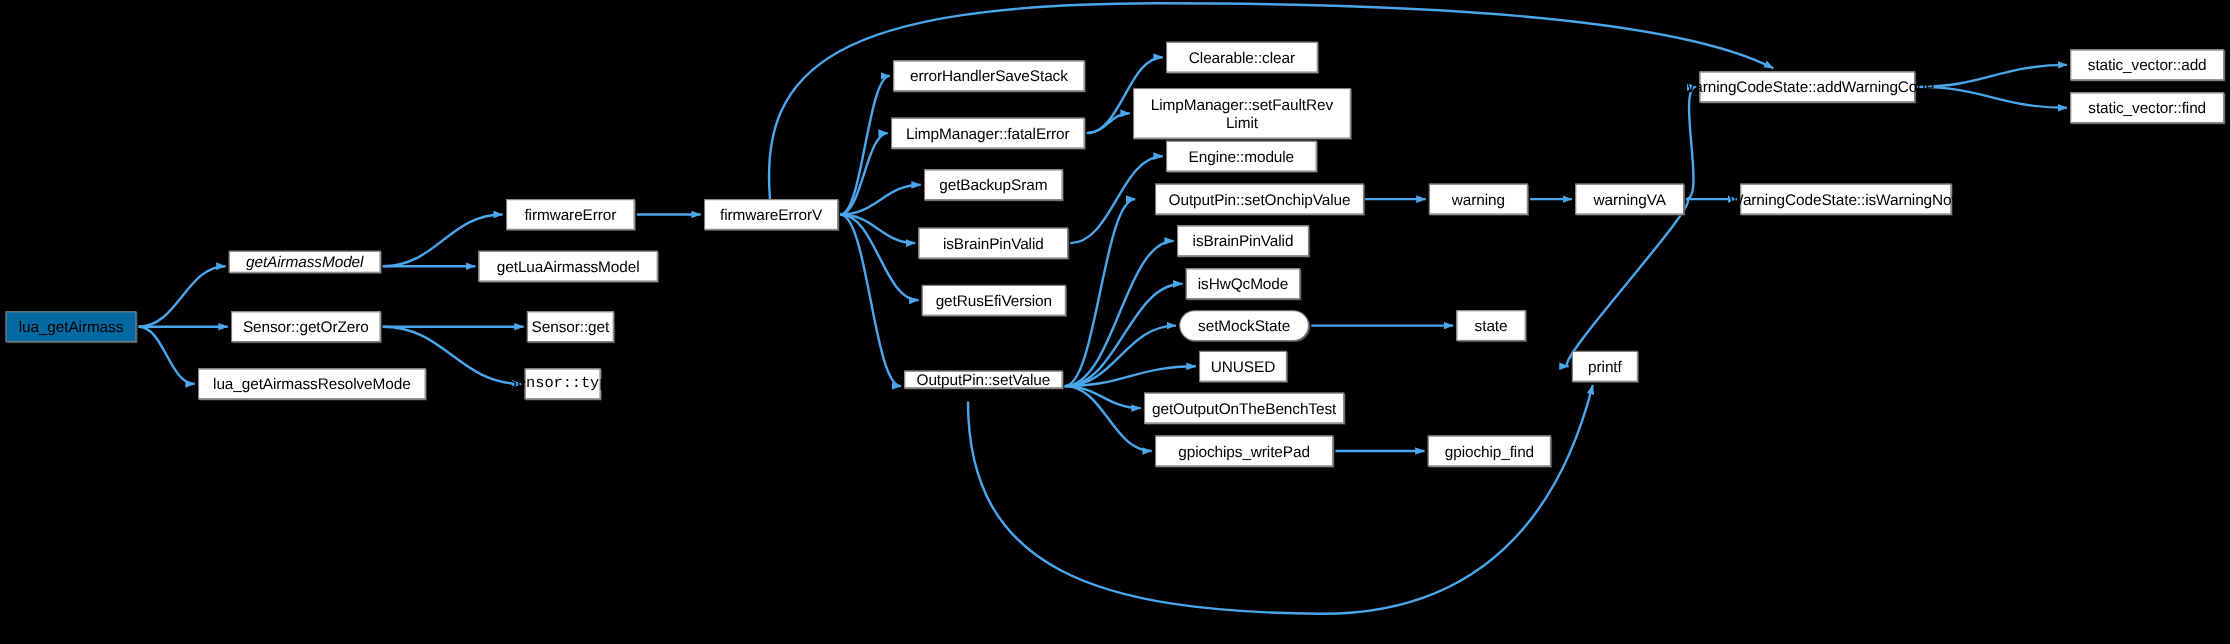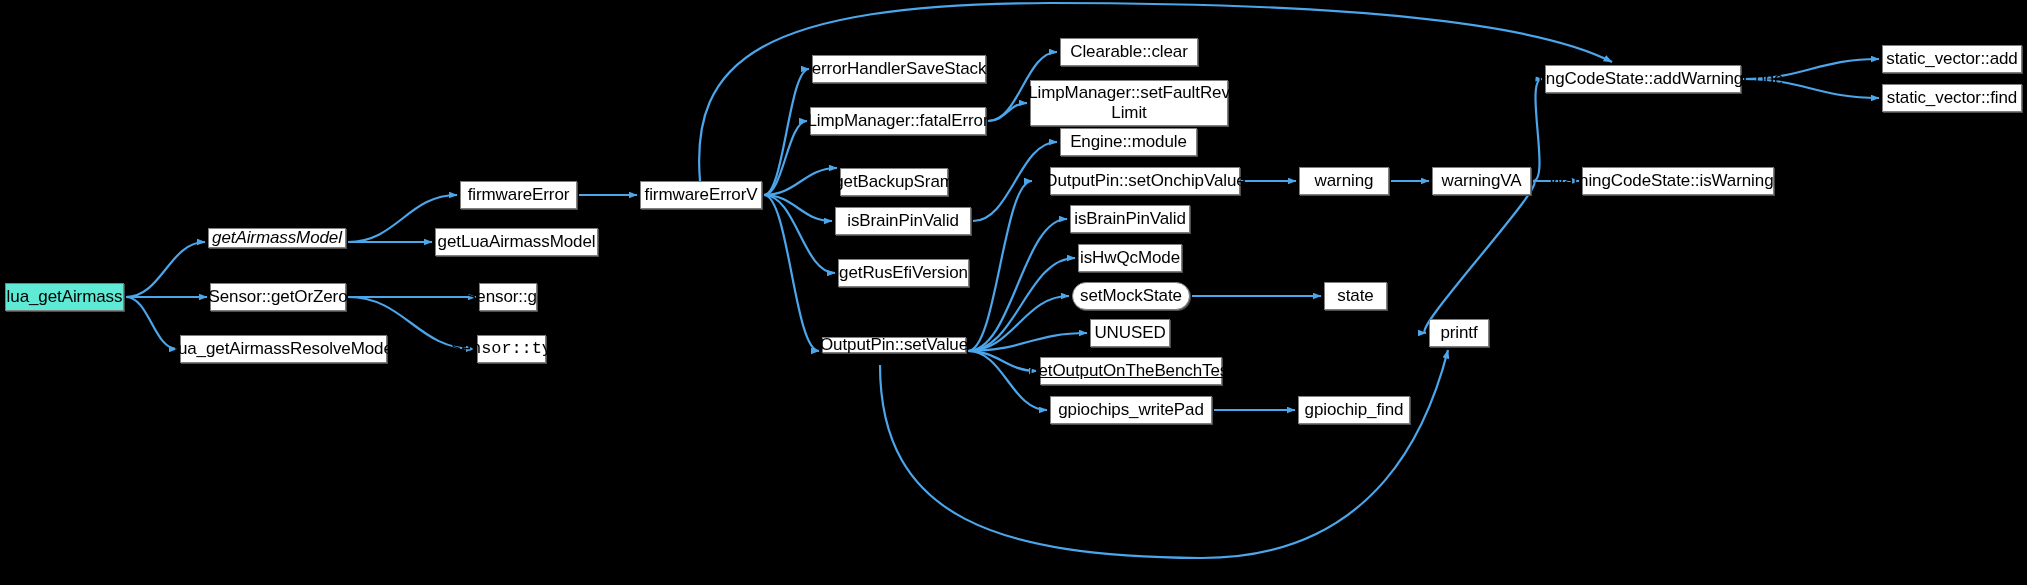--- a/index.html
+++ b/index.html
@@ -19,31 +19,31 @@
     height:585px;
     pointer-events:none;
   }
   .node{
     position:absolute;
     box-sizing:border-box;
     background:#ffffff;
     border:1px solid #7f7f7f;
     box-shadow:1px 1px 0 0 #4d4d4d;
     color:#000000;
-    font-size:17px;
+    font-size:14px;
     line-height:1.15;
     display:flex;
     align-items:center;
     justify-content:center;
     text-align:center;
     white-space:pre-line;
     letter-spacing:-0.1px;
   }
   .node.root{
-    background:#5eead4;
+    background:#0369a1;
   }
 </style>
 </head>
 <body>
 
 <div id="canvas">
   <svg id="edge-layer" viewBox="0 0 2027 585" width="2027" height="585" xmlns="http://www.w3.org/2000/svg">
     <defs>
       <marker id="arrow" markerWidth="9" markerHeight="7" refX="8.5" refY="3.5" orient="auto" markerUnits="userSpaceOnUse">
         <polygon points="0 0, 9 3.5, 0 7" fill="#4ba6ec"></polygon>
@@ -87,39 +87,39 @@
         <path d="M 1743 79 C 1804.2 79, 1817.8 98, 1879 98" fill="none" stroke="#4ba6ec" stroke-width="2.2" marker-end="url(#arrow)"></path>
       </g>
   </svg>
   <div id="nodes-group">
       <div class="node root" style="left: 5px; top: 283px; width: 119px; height: 28px;">lua_getAirmass</div>
       <div class="node" style="left: 208px; top: 228px; width: 138px; height: 20px; font-style: italic;">getAirmassModel</div>
       <div class="node" style="left: 210px; top: 283px; width: 136px; height: 28px;">Sensor::getOrZero</div>
       <div class="node" style="left: 180px; top: 335px; width: 207px; height: 28px;">lua_getAirmassResolveMode</div>
       <div class="node" style="left: 460px; top: 181px; width: 117px; height: 28px; text-align: center;">firmwareError</div>
       <div class="node" style="left: 435px; top: 228px; width: 163px; height: 28px;">getLuaAirmassModel</div>
-      <div class="node" style="left: 479px; top: 283px; width: 58px; height: 28px;">Sensor::get</div>
+      <div class="node" style="left: 479px; top: 283px; width: 79px; height: 28px;">Sensor::get</div>
       <div class="node" style="left: 477px; top: 335px; width: 69px; height: 28px; font-family: Liberation Mono, monospace;">Sensor::type</div>
       <div class="node" style="left: 640px; top: 181px; width: 122px; height: 28px;">firmwareErrorV</div>
       <div class="node" style="left: 812px; top: 55px; width: 174px; height: 28px;">errorHandlerSaveStack</div>
       <div class="node" style="left: 810px; top: 107px; width: 176px; height: 28px;">LimpManager::fatalError</div>
-      <div class="node" style="left: 840px; top: 168px; width: 108px; height: 28px;">getBackupSram</div>
+      <div class="node" style="left: 840px; top: 154px; width: 126px; height: 28px;">getBackupSram</div>
       <div class="node" style="left: 835px; top: 207px; width: 136px; height: 28px;">isBrainPinValid</div>
       <div class="node" style="left: 838px; top: 259px; width: 131px; height: 28px;">getRusEfiVersion</div>
       <div class="node" style="left: 822px; top: 337px; width: 144px; height: 16px;">OutputPin::setValue</div>
       <div class="node" style="left: 1060px; top: 38px; width: 138px; height: 28px;">Clearable::clear</div>
       <div class="node" style="left: 1030px; top: 80px; width: 198px; height: 46px;">LimpManager::setFaultRev
 Limit</div>
       <div class="node" style="left: 1060px; top: 128px; width: 137px; height: 28px;">Engine::module</div>
       <div class="node" style="left: 1035px; top: 167px; width: 190px; height: 28px; margin-left: 15px;">OutputPin::setOnchipValue</div>
       <div class="node" style="left: 1070px; top: 205px; width: 120px; height: 28px;">isBrainPinValid</div>
       <div class="node" style="left: 1078px; top: 244px; width: 104px; height: 28px;">isHwQcMode</div>
       <div class="node" style="left: 1072px; top: 282px; width: 118px; height: 28px; border-radius: 14px;">setMockState</div>
       <div class="node" style="left: 1090px; top: 319px; width: 80px; height: 28px;">UNUSED</div>
-      <div class="node" style="left: 1040px; top: 357px; width: 182px; height: 28px; text-decoration: underline;">getOutputOnTheBenchTest</div>
+      <div class="node" style="left: 1040px; top: 357px; width: 182px; height: 28px;">getOutputOnTheBenchTest</div>
       <div class="node" style="left: 1050px; top: 396px; width: 162px; height: 28px;">gpiochips_writePad</div>
       <div class="node" style="left: 1299px; top: 167px; width: 90px; height: 28px;">warning</div>
       <div class="node" style="left: 1324px; top: 282px; width: 63px; height: 28px;">state</div>
       <div class="node" style="left: 1298px; top: 396px; width: 112px; height: 28px;">gpiochip_find</div>
       <div class="node" style="left: 1432px; top: 167px; width: 99px; height: 28px;">warningVA</div>
       <div class="node" style="left: 1429px; top: 319px; width: 60px; height: 28px;">printf</div>
       <div class="node" style="left: 1545px; top: 65px; width: 196px; height: 28px; text-align: center;">WarningCodeState::addWarningCode</div>
       <div class="node" style="left: 1582px; top: 167px; width: 192px; height: 28px;">WarningCodeState::isWarningNow</div>
       <div class="node" style="left: 1882px; top: 45px; width: 140px; height: 28px;">static_vector::add</div>
       <div class="node" style="left: 1882px; top: 84px; width: 140px; height: 28px;">static_vector::find</div>

